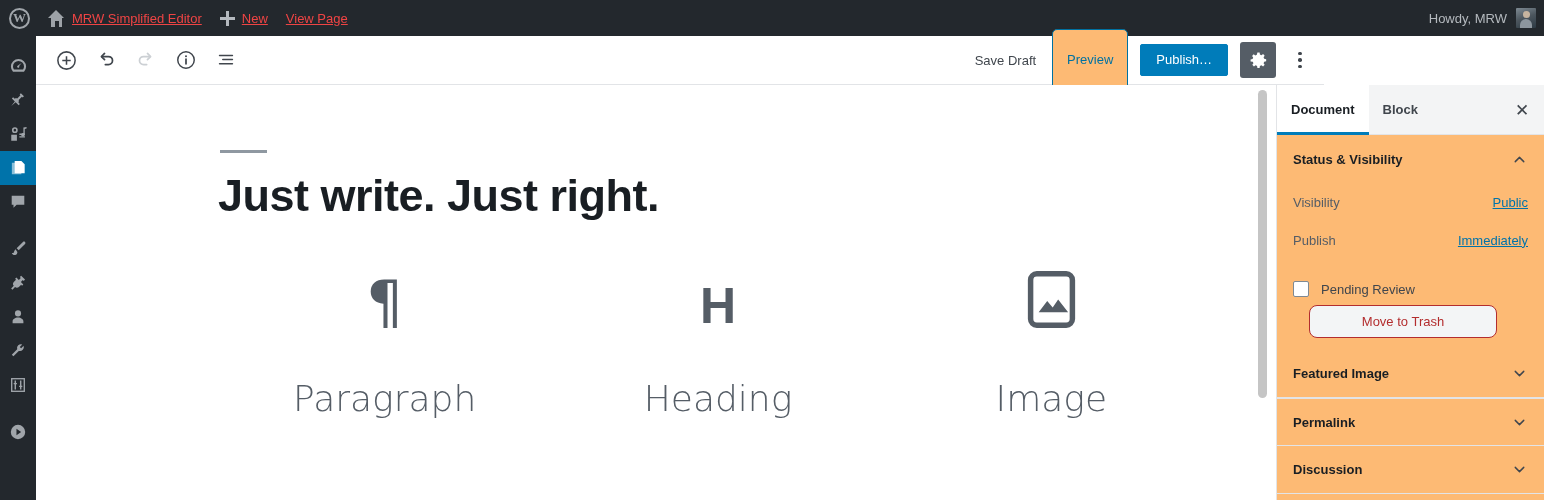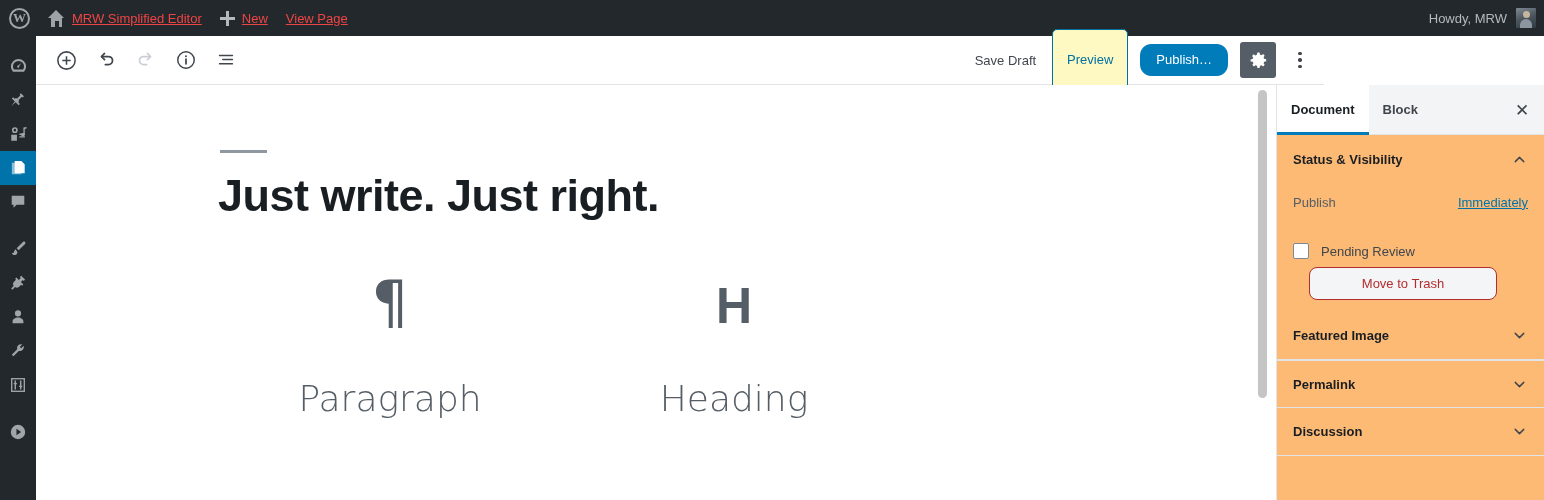--- a/index.html
+++ b/index.html
@@ -115,28 +115,28 @@
   #header-right {
     margin-left: auto; display: flex; align-items: center;
     gap: 12px; padding-right: 12px;
   }
   .save-draft {
     font-size: 13px; color: #40464d; cursor: pointer;
     background: none; border: none; padding: 6px 4px;
   }
   .btn-preview {
     font-size: 13px; color: #0071a1;
-    background: #fef9c3; border: 1px solid #0071a1;
+    background: #fdba74; border: 1px solid #0071a1;
     border-radius: 5px; padding: 23px 14px; cursor: pointer;
     line-height: 1.1;
   }
   .btn-publish {
     font-size: 13px; color: #ffffff;
     background: #007cba; border: 1px solid #007cba;
-    border-radius: 11px; padding: 8px 15px; cursor: pointer;
+    border-radius: 2px; padding: 8px 15px; cursor: pointer;
     line-height: 1.1;
   }
   .btn-gear {
     width: 36px; height: 36px; border-radius: 3px;
     background: #555d66; border: none; cursor: pointer;
     display: flex; align-items: center; justify-content: center;
     color: #fff;
   }
   .btn-more {
     width: 24px; height: 36px;
@@ -414,20 +414,29 @@
       <span class="block-icon">
         <span class="block-glyph">¶</span>
       </span>
       <span class="block-label">Paragraph</span>
     </button>
     <button class="block-choice">
       <span class="block-icon">
         <span class="block-glyph h">H</span>
       </span>
       <span class="block-label">Heading</span>
+    </button>
+    <button class="block-choice">
+      <span class="block-icon">
+        <svg width="57" height="63" viewBox="0 0 24 26" fill="none">
+          <rect x="3.2" y="2.2" width="17.6" height="21.6" rx="2.6" stroke="#555d66" stroke-width="2.3"></rect>
+          <path d="M6.6 18.4l3.6-4.8 2.3 2.8 2.3-3.4 4.2 5.4z" fill="#555d66"></path>
+        </svg>
+      </span>
+      <span class="block-label">Image</span>
     </button>
   </div>
 </div>
 
 <div id="canvas-scrollbar">
   <div class="thumb"></div>
 </div>
 
 <div id="settings-sidebar">
   <div id="sidebar-tabs">
@@ -440,20 +449,24 @@
     <div class="panel-row" style="border-bottom:none;">
       <span class="panel-title">Status &amp; Visibility</span>
       <span class="chev">
         <svg width="17" height="17" viewBox="0 0 24 24" fill="none" stroke="currentColor" stroke-width="2" stroke-linecap="round" stroke-linejoin="round">
             <path d="M6 15l6-6 6 6"></path>
           </svg>
       </span>
     </div>
     <div class="panel-open-body">
       <div class="kv-row">
+        <span class="kv-key">Visibility</span>
+        <button class="kv-val">Public</button>
+      </div>
+      <div class="kv-row">
         <span class="kv-key">Publish</span>
         <button class="kv-val">Immediately</button>
       </div>
       <div class="check-row">
         <span class="checkbox"></span>
         <span class="check-label">Pending Review</span>
       </div>
       <button class="trash-btn">Move to Trash</button>
     </div>
   </div>

